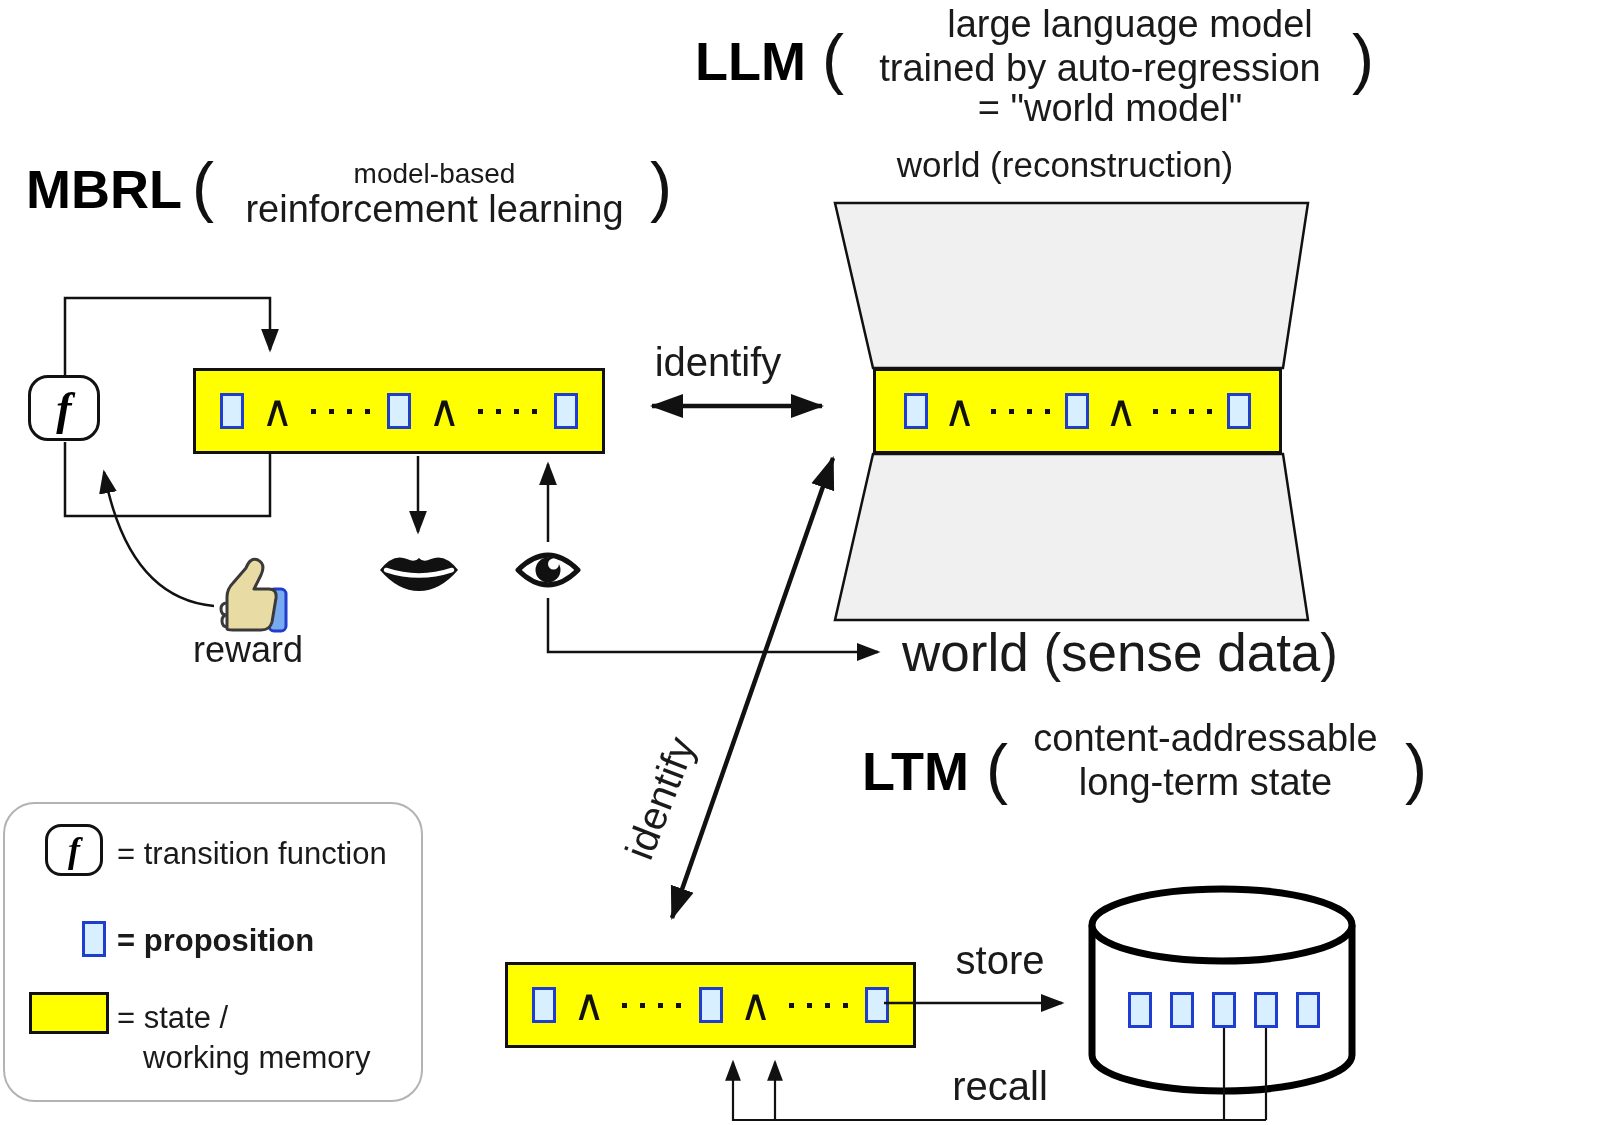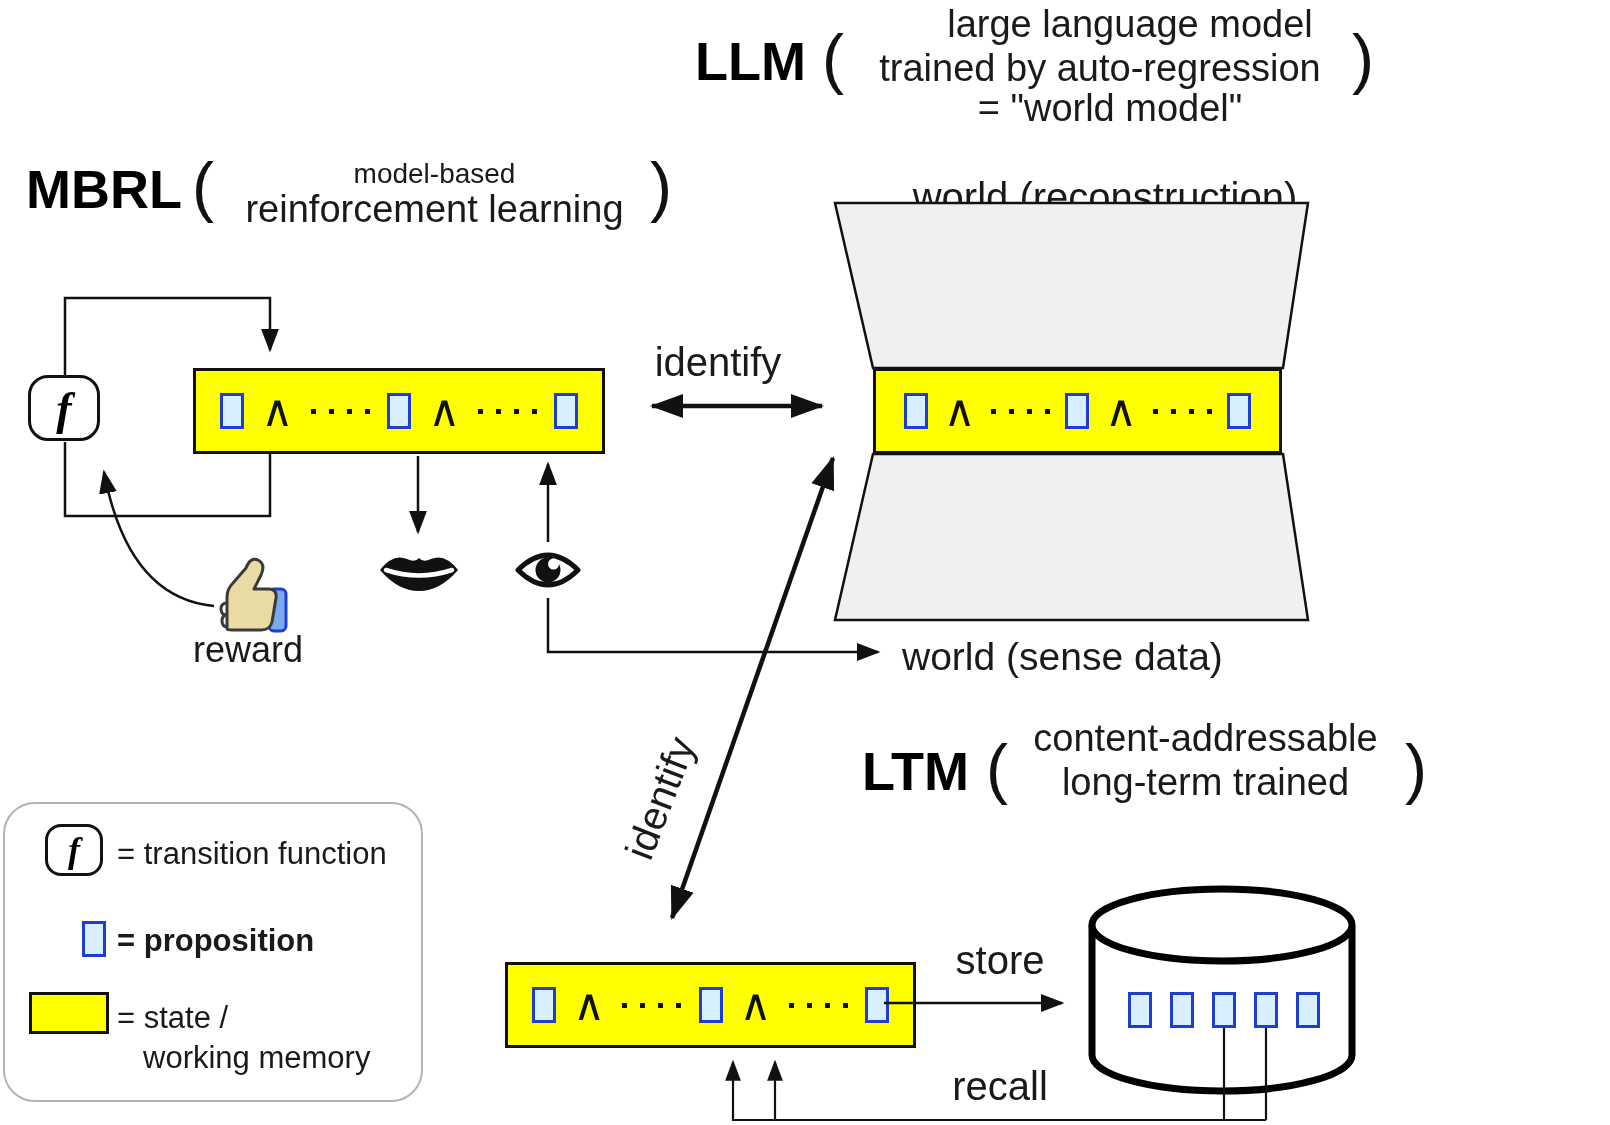--- a/index.html
+++ b/index.html
@@ -43,27 +43,27 @@
 
   <div class="abs lbl acr" style="left:26px;top:160px;font-size:54px;">MBRL</div>
   <div class="abs lbl paren" style="left:192px;top:150px;font-size:66px;">(</div>
   <div class="abs lbl ctr" style="left:222px;top:159px;width:425px;font-size:28px;">model-based</div>
   <div class="abs lbl ctr" style="left:222px;top:189px;width:425px;font-size:38px;">reinforcement learning</div>
   <div class="abs lbl paren" style="left:650px;top:150px;font-size:66px;">)</div>
 
   <div class="abs lbl acr" style="left:862px;top:742px;font-size:54px;">LTM</div>
   <div class="abs lbl paren" style="left:986px;top:732px;font-size:66px;">(</div>
   <div class="abs lbl ctr" style="left:1008px;top:718px;width:395px;font-size:38px;">content-addressable</div>
-  <div class="abs lbl ctr" style="left:1008px;top:762px;width:395px;font-size:38px;">long-term trained</div>
+  <div class="abs lbl ctr" style="left:1008px;top:762px;width:395px;font-size:38px;">long-term state</div>
   <div class="abs lbl paren" style="left:1405px;top:732px;font-size:66px;">)</div>
 
-  <div class="abs lbl ctr" style="left:895px;top:146px;width:420px;font-size:40px;margin-top:29px;">world (reconstruction)</div>
+  <div class="abs lbl ctr" style="left:855px;top:146px;width:420px;font-size:35px;">world (reconstruction)</div>
   <div class="abs lbl ctr" style="left:628px;top:340px;width:180px;font-size:40px;">identify</div>
   <div class="abs lbl ctr rot" style="left:550px;top:776px;width:220px;font-size:40px;">identify</div>
-  <div class="abs lbl" style="left:902px;top:624px;font-size:39px;margin-top:12px;">world (sense data)</div>
+  <div class="abs lbl" style="left:902px;top:624px;font-size:53px;">world (sense data)</div>
   <div class="abs lbl ctr" style="left:168px;top:630px;width:160px;font-size:36px;">reward</div>
   <div class="abs lbl ctr" style="left:938px;top:938px;width:124px;font-size:40px;">store</div>
   <div class="abs lbl ctr" style="left:935px;top:1064px;width:130px;font-size:40px;">recall</div>
 
   <div class="state-bar" id="bar-mbrl" style="left:193px;top:368px;width:412px;height:86px;padding:0 24px;">
       <span class="prop"></span>
       <span class="and">∧</span>
       <span class="dots">
         <i class="dot"></i>
         <i class="dot"></i>

